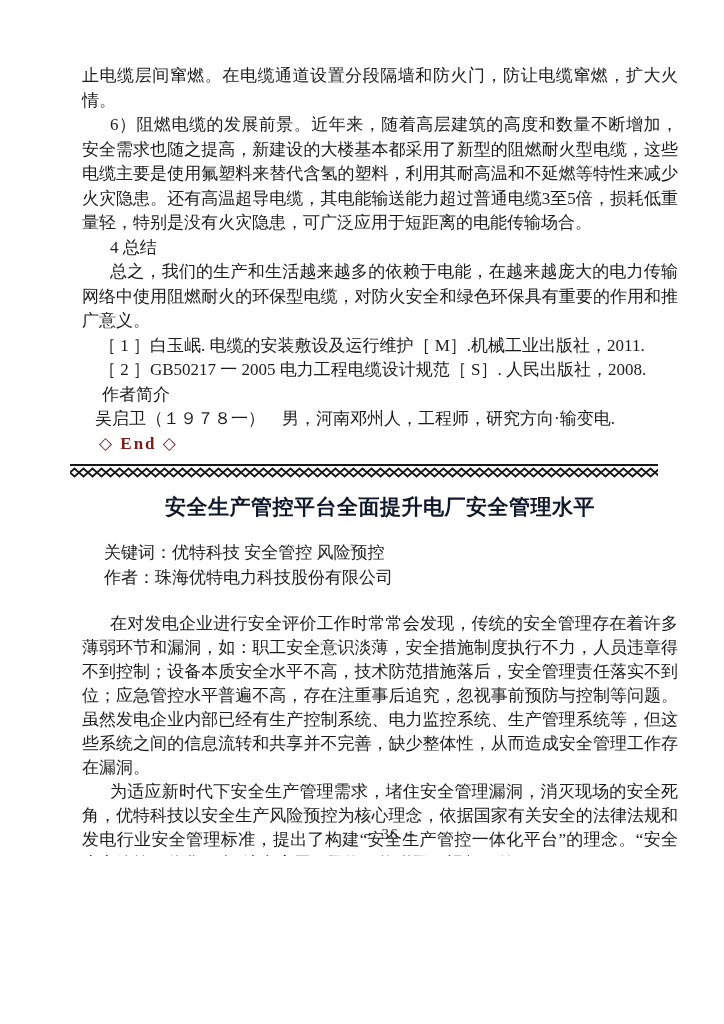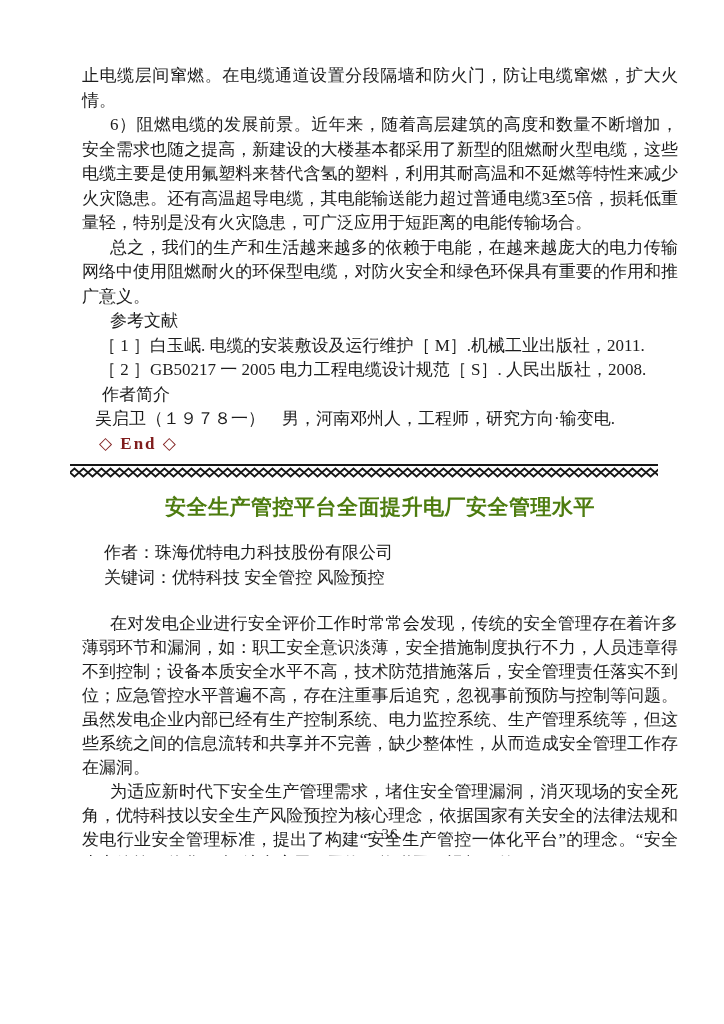--- a/index.html
+++ b/index.html
@@ -27,21 +27,21 @@
   }
   
   .divider { margin:8px 0 0 -12px; width:588px; }
   .divider-rule { border-top:2px solid #161616; height:0; }
   .divider-zigzag { display:block; margin-top:1px; }
   
   .article-title {
     margin:16px 0 0 0; text-align:center;
     font-family:"Liberation Sans","DejaVu Sans",sans-serif;
     font-weight:bold; font-size:21px; line-height:26px;
-    color:#4d7c0f; letter-spacing:0.5px;
+    color:#0f172a; letter-spacing:0.5px;
   }
   .article-subtitle {
     margin:4px 0 0 0; text-align:center;
     font-size:16px; line-height:21px; color:#3434cf;
   }
   .article-meta { margin-top:20px; font-size:17px; line-height:25px; }
   .article-meta p { margin:0; padding-left:22px; }
   .sec2 { margin-top:22px; font-size:17px; line-height:24px; text-align:justify; }
   .sec2 p { margin:0; text-indent:28px; }
   
@@ -51,22 +51,22 @@
   }
 </style>
 </head>
 <body>
 
 <div class="page">
 
   <div class="sec1">
     <p>止电缆层间窜燃。在电缆通道设置分段隔墙和防火门，防让电缆窜燃，扩大火情。</p>
     <p class="p-indent">6）阻燃电缆的发展前景。近年来，随着高层建筑的高度和数量不断增加，安全需求也随之提高，新建设的大楼基本都采用了新型的阻燃耐火型电缆，这些电缆主要是使用氟塑料来替代含氢的塑料，利用其耐高温和不延燃等特性来减少火灾隐患。还有高温超导电缆，其电能输送能力超过普通电缆3至5倍，损耗低重量轻，特别是没有火灾隐患，可广泛应用于短距离的电能传输场合。</p>
+    <p class="p-indent">4 总结</p>
     <p class="p-indent">总之，我们的生产和生活越来越多的依赖于电能，在越来越庞大的电力传输网络中使用阻燃耐火的环保型电缆，对防火安全和绿色环保具有重要的作用和推广意义。</p>
-    <p class="p-indent">参考文献</p>
     <p class="ref-line">［ 1 ］白玉岷. 电缆的安装敷设及运行维护［ M］.机械工业出版社，2011.</p>
     <p class="ref-line">［ 2 ］GB50217 一 2005 电力工程电缆设计规范［ S］. 人民出版社，2008.</p>
     <p class="bio-head">作者简介</p>
     <p class="bio-line">吴启卫（１９７８一）　男，河南邓州人，工程师，研究方向·输变电.</p>
     <p class="end-marker">◇  End  ◇</p>
   </div>
 
   <div class="divider">
     <div class="divider-rule"></div>
     <svg class="divider-zigzag" width="588" height="11" xmlns="http://www.w3.org/2000/svg">
@@ -76,22 +76,22 @@
         </pattern>
       </defs>
       <rect x="0" y="0" width="588" height="11" fill="url(#zz)"></rect>
     </svg>
   </div>
 
   <div>
     <h1 class="article-title">安全生产管控平台全面提升电厂安全管理水平</h1>
 
     <div class="article-meta">
+      <p>关键词：优特科技  安全管控  风险预控</p>
       <p>作者：珠海优特电力科技股份有限公司</p>
-      <p>关键词：优特科技  安全管控  风险预控</p>
     </div>
 
     <div class="sec2">
       <p>在对发电企业进行安全评价工作时常常会发现，传统的安全管理存在着许多薄弱环节和漏洞，如：职工安全意识淡薄，安全措施制度执行不力，人员违章得不到控制；设备本质安全水平不高，技术防范措施落后，安全管理责任落实不到位；应急管控水平普遍不高，存在注重事后追究，忽视事前预防与控制等问题。虽然发电企业内部已经有生产控制系统、电力监控系统、生产管理系统等，但这些系统之间的信息流转和共享并不完善，缺少整体性，从而造成安全管理工作存在漏洞。</p>
       <p>为适应新时代下安全生产管理需求，堵住安全管理漏洞，消灭现场的安全死角，优特科技以安全生产风险预控为核心理念，依据国家有关安全的法律法规和发电行业安全管理标准，提出了构建“安全生产管控一体化平台”的理念。“安全生产管控一体化平台”综合应用了网络、物联网、视频、传</p>
     </div>
   </div>
 
   <div class="page-number">－ 36 －</div>
 

